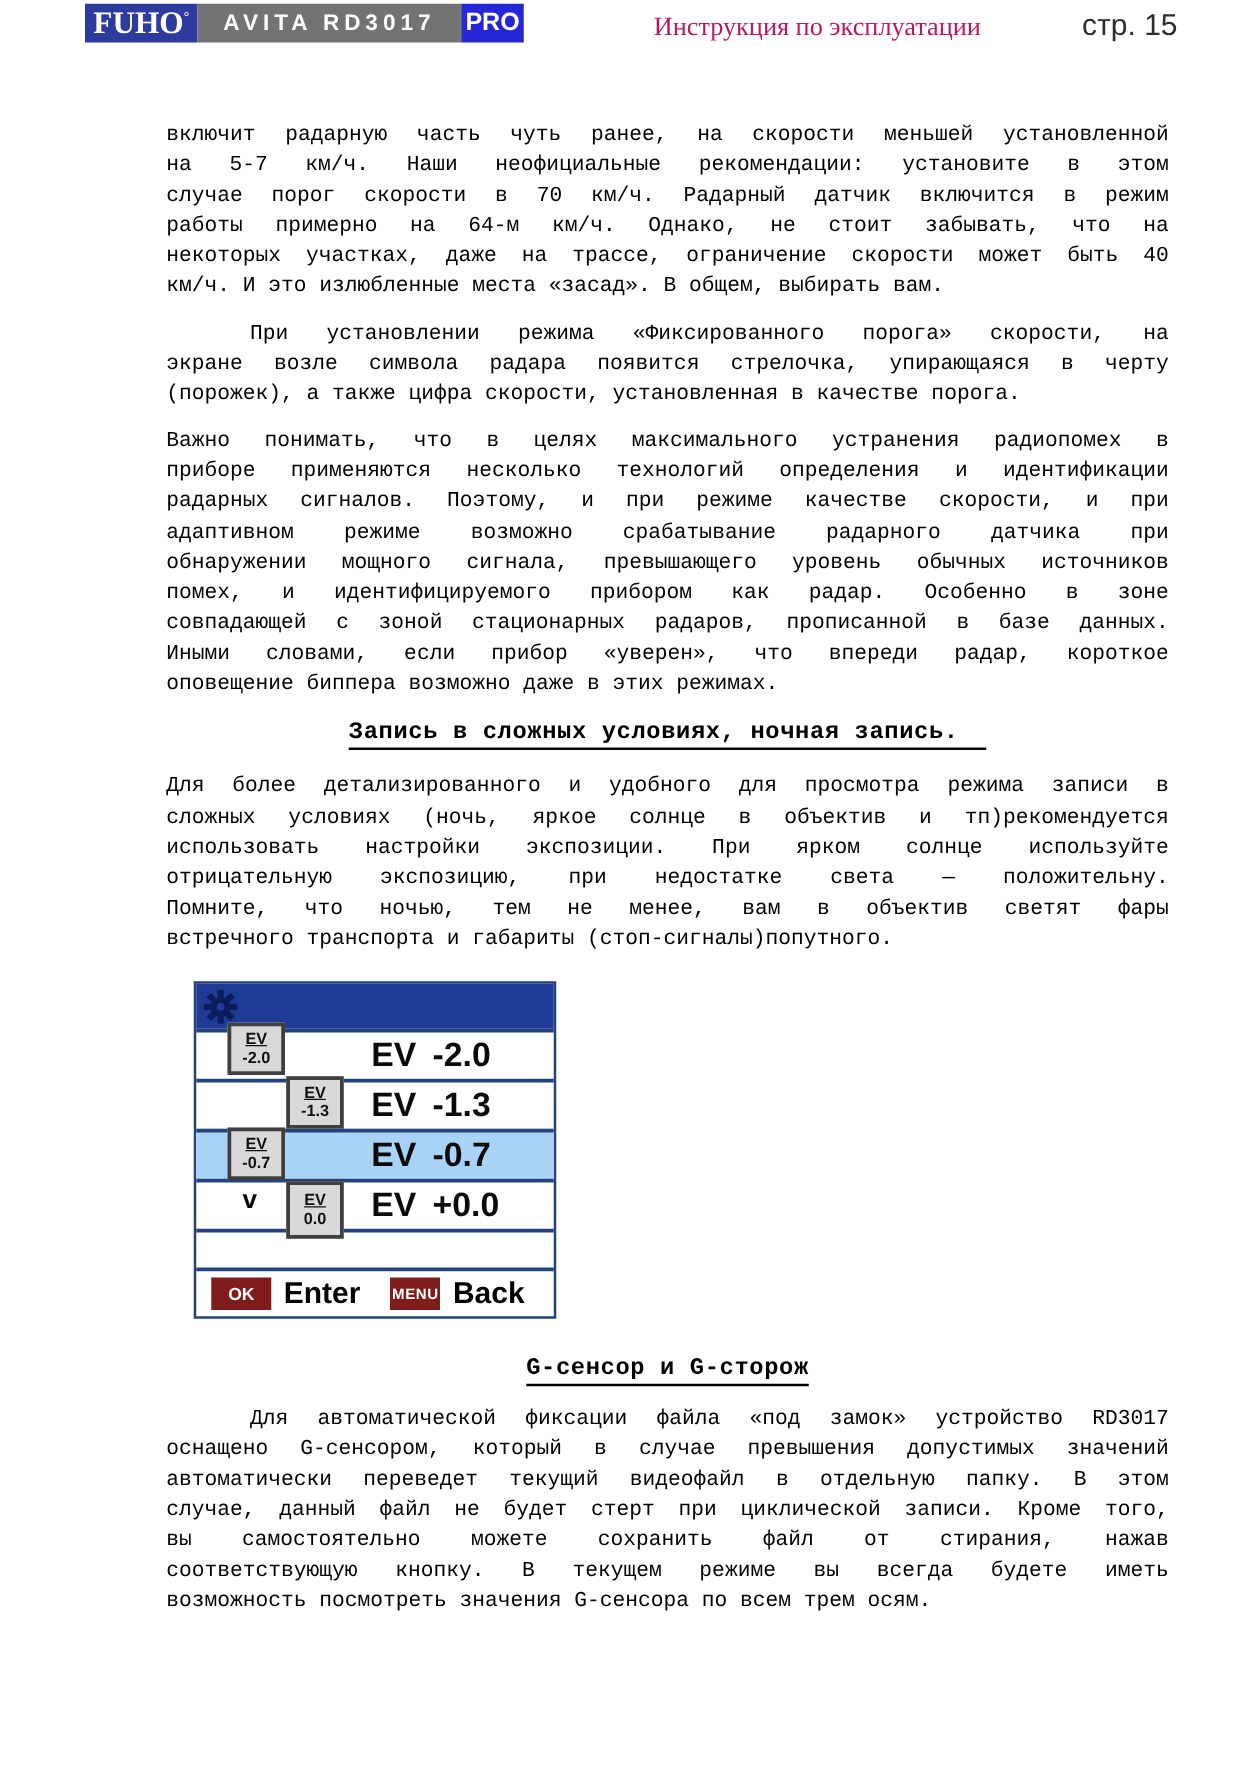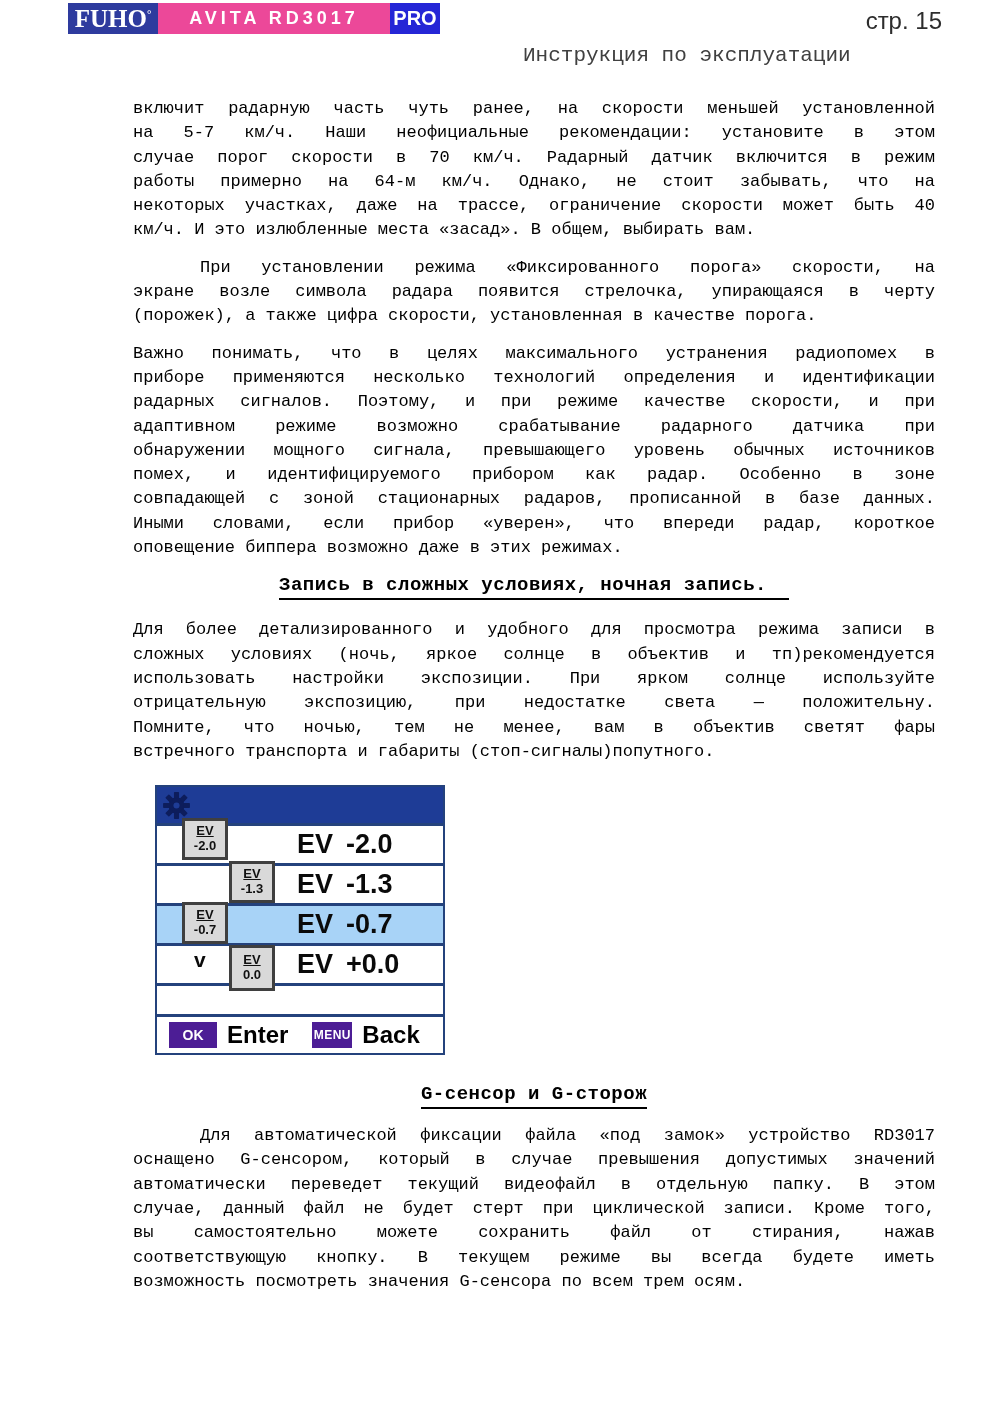--- a/index.html
+++ b/index.html
@@ -6,25 +6,25 @@
   html,body { background:#ffffff; }
   body { width:1000px; height:1415px; font-family:"Liberation Mono", monospace; color:#000; }
   .page { position:relative; width:1000px; height:1415px; background:#fff; overflow:hidden; }
 
   
   header { position:relative; height:40px; }
   .logo { position:absolute; left:68px; top:3px; display:flex; height:31px; }
   .logo-fuho { background:#2e3b9e; color:#fff; width:90px; display:flex; align-items:center; justify-content:center;
                font-family:"Liberation Serif", serif; font-weight:bold; font-size:25px; }
   .logo-fuho sup { font-size:11px; margin-top:-10px; }
-  .logo-model { background:#ec4899; color:#fff; width:232px; display:flex; align-items:center; justify-content:center;
+  .logo-model { background:#737373; color:#fff; width:211px; display:flex; align-items:center; justify-content:center;
                 font-family:"Liberation Sans", sans-serif; font-weight:bold; font-size:18px; letter-spacing:4px; }
   .logo-pro { background:#2526d6; color:#fff; width:50px; display:flex; align-items:center; justify-content:center;
               font-family:"Liberation Sans", sans-serif; font-weight:bold; font-size:20px; }
-  .doc-title { position:absolute; left:523px; top:9px; font-family:Liberation Mono, monospace; font-size:21px; color:#404040;margin-top:35px; }
+  .doc-title { position:absolute; left:523px; top:9px; font-family:Liberation Serif, serif; font-size:21px; color:#be185d; }
   .page-num  { position:absolute; right:58px; top:7px; font-family:"Liberation Sans", sans-serif; font-size:24px; color:#2d2d2d; }
 
   
   main { padding:57px 65px 0 133px; }
   .para { margin-bottom:13px; font-size:17px; line-height:24.3px; }
   .ln { text-align:justify; text-align-last:justify; }
   .ln.last { text-align-last:left; }
   .para.indented .ln:first-child { padding-left:67px; }
 
   .sec-heading { text-align:center; font-size:19px; font-weight:bold; letter-spacing:0.5px;
@@ -37,21 +37,21 @@
   
   .menu-shot { position:relative; margin:21px 0 0 22px; width:290px; height:270px;
                border:2px solid #24427c; background:#fff; font-family:"Liberation Sans", sans-serif; }
   .menu-header { height:36px; background:#1e3c96; display:flex; align-items:center; padding-left:5px; }
   .menu-row { height:40px; border-top:3px solid #24427c; display:flex; align-items:center; padding-left:140px;
               font-weight:bold; font-size:27px; color:#0a0a0a; }
   .menu-row .row-val { margin-left:13px; }
   .menu-row.selected { background:#a8d3f7; }
   .menu-row.empty { height:31px; padding:0; }
   .menu-footer { height:39px; border-top:3px solid #24427c; display:flex; align-items:center; }
-  .menu-btn { background:#4c1d95; color:#fff; font-weight:bold; height:26px;
+  .menu-btn { background:#7f1d1d; color:#fff; font-weight:bold; height:26px;
               display:flex; align-items:center; justify-content:center; }
   .btn-ok { width:48px; margin-left:12px; font-size:14px; }
   .btn-menu { width:40px; margin-left:24px; font-size:12px; letter-spacing:0.5px; }
   .btn-label { font-size:24px; font-weight:bold; margin-left:10px; color:#000; }
 
   .badge { position:absolute; width:46px; height:42px; background:#d9d9d9; border:3px solid #3f3f3f;
            display:flex; flex-direction:column; align-items:center; justify-content:center;
            font-weight:bold; line-height:1.15; z-index:3; color:#111; }
   .badge-top { font-size:13px; text-decoration:underline; }
   .badge-val { font-size:13px; }

